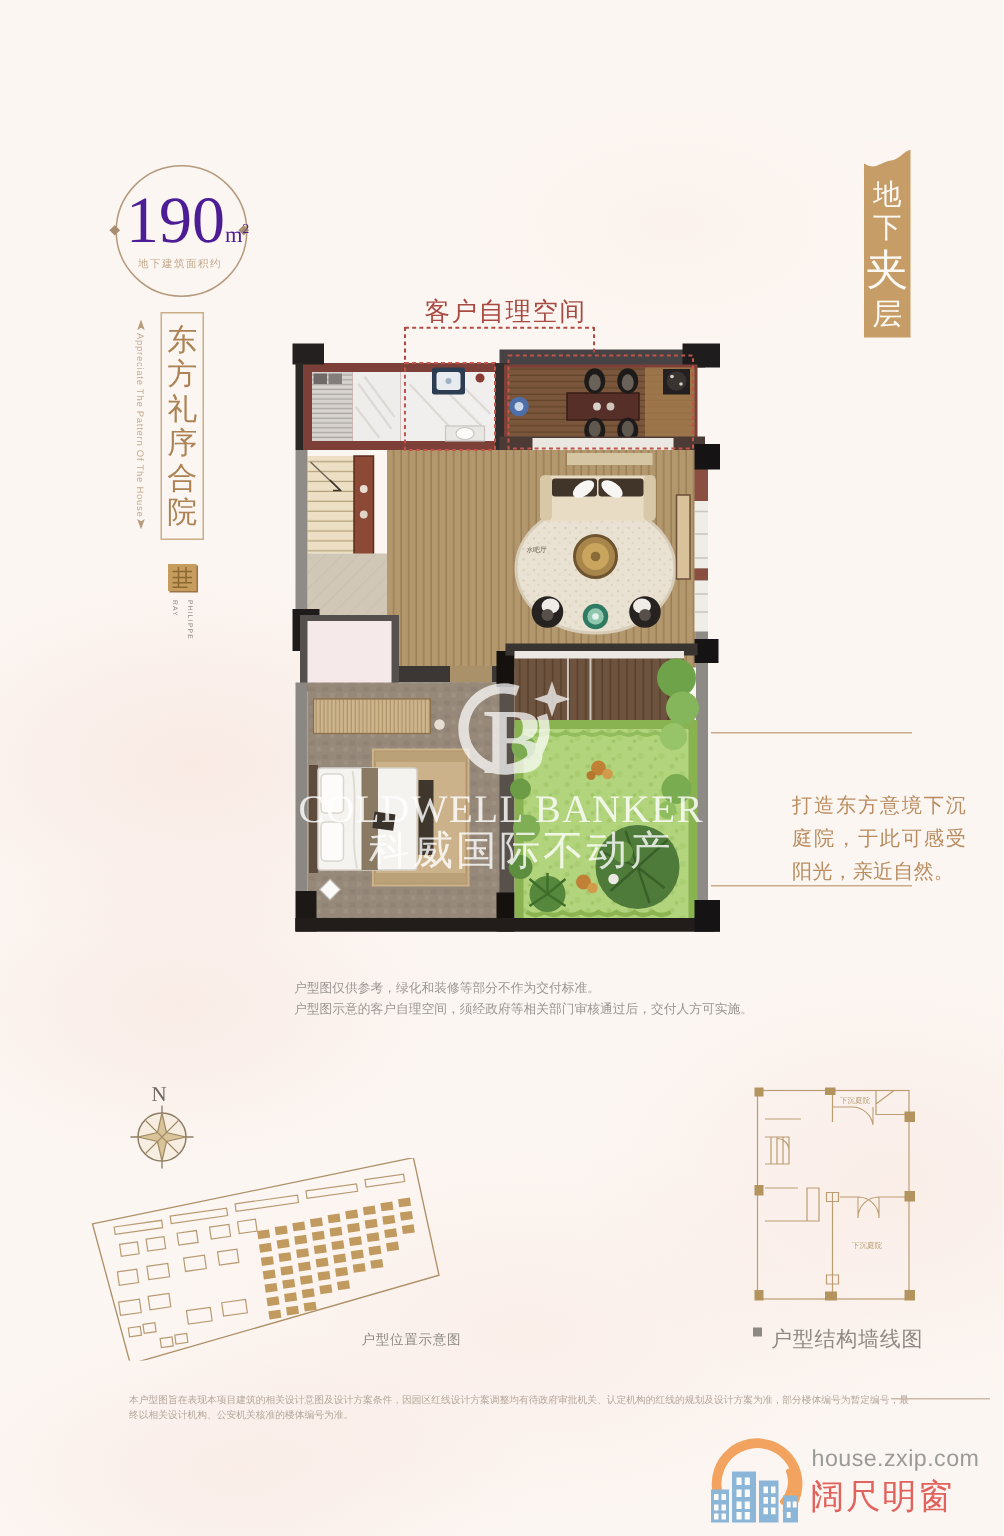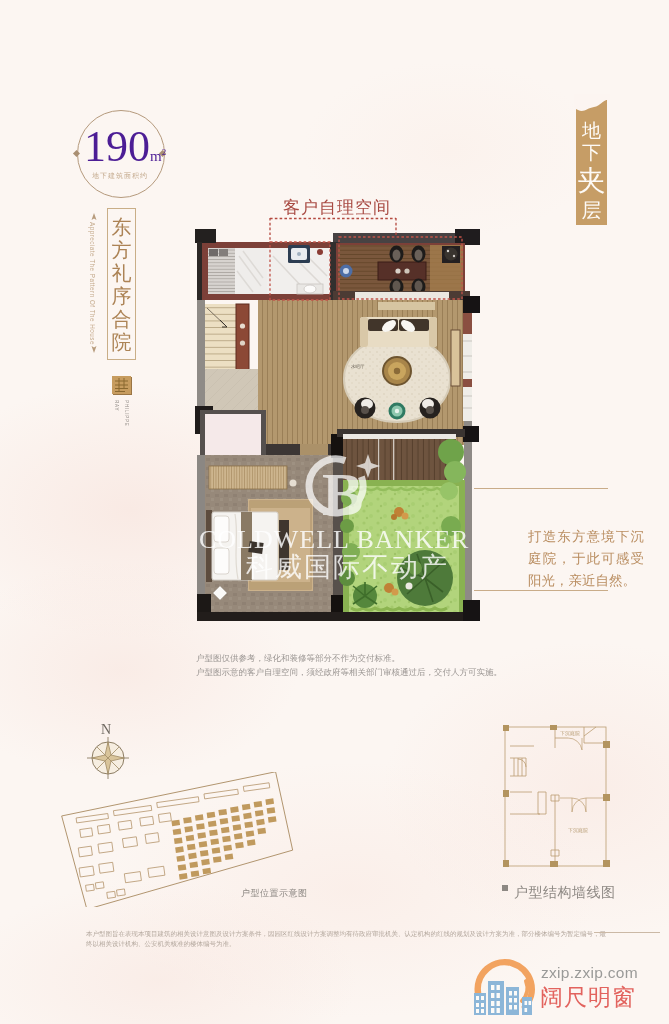--- a/index.html
+++ b/index.html
@@ -675,16 +675,16 @@
         <rect x="43" y="41" width="3" height="4.5"></rect>
         <rect x="48" y="41" width="3" height="4.5"></rect>
         <rect x="43" y="48" width="3" height="4.5"></rect>
         <rect x="48" y="48" width="3" height="4.5"></rect>
 <rect x="58.5" y="44" width="2.6" height="4"></rect>
         <rect x="62.5" y="44" width="2.6" height="4"></rect>
         <rect x="58.5" y="51" width="2.6" height="4"></rect>
 </g>
 </svg>
 
-<div class="abs" style="left:541px;top:964px;font-size:15.5px;color:#9a9a98;letter-spacing:.3px;white-space:nowrap;">zxip.zxip.com</div>
+<div class="abs" style="left:541px;top:964px;font-size:15.5px;color:#9a9a98;letter-spacing:.3px;white-space:nowrap;">house.zxip.com</div>
 
 <div class="abs" style="left:540px;top:982px;font-size:23px;color:#e2635e;letter-spacing:1px;white-space:nowrap;">阔尺明窗</div>
 </div>
 
 </body></html>

